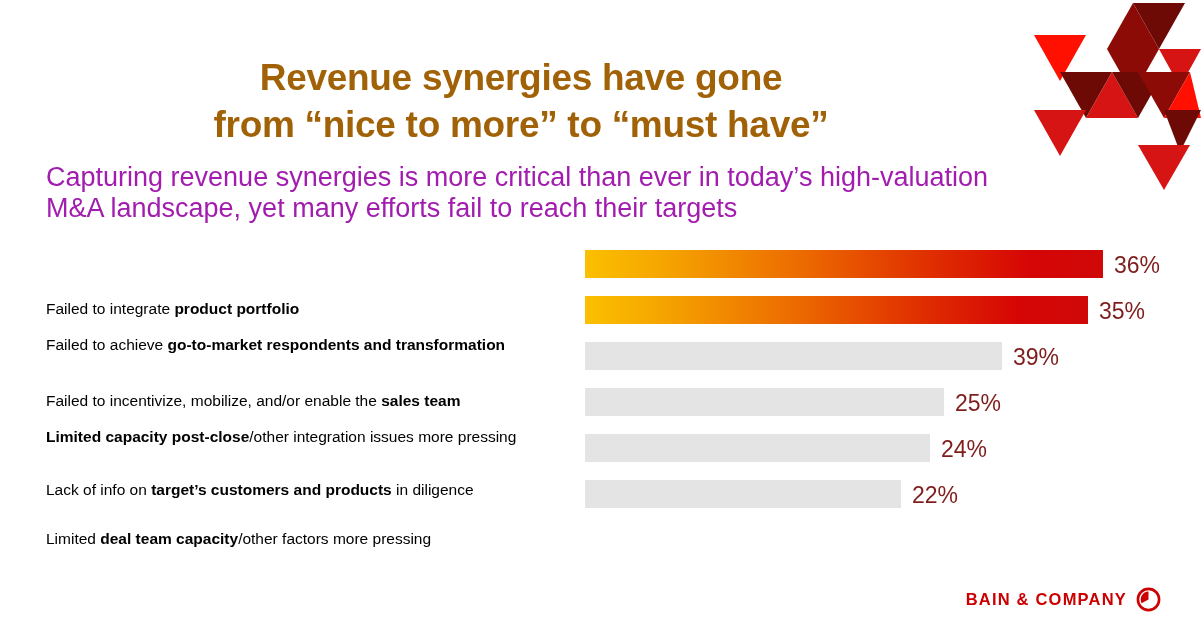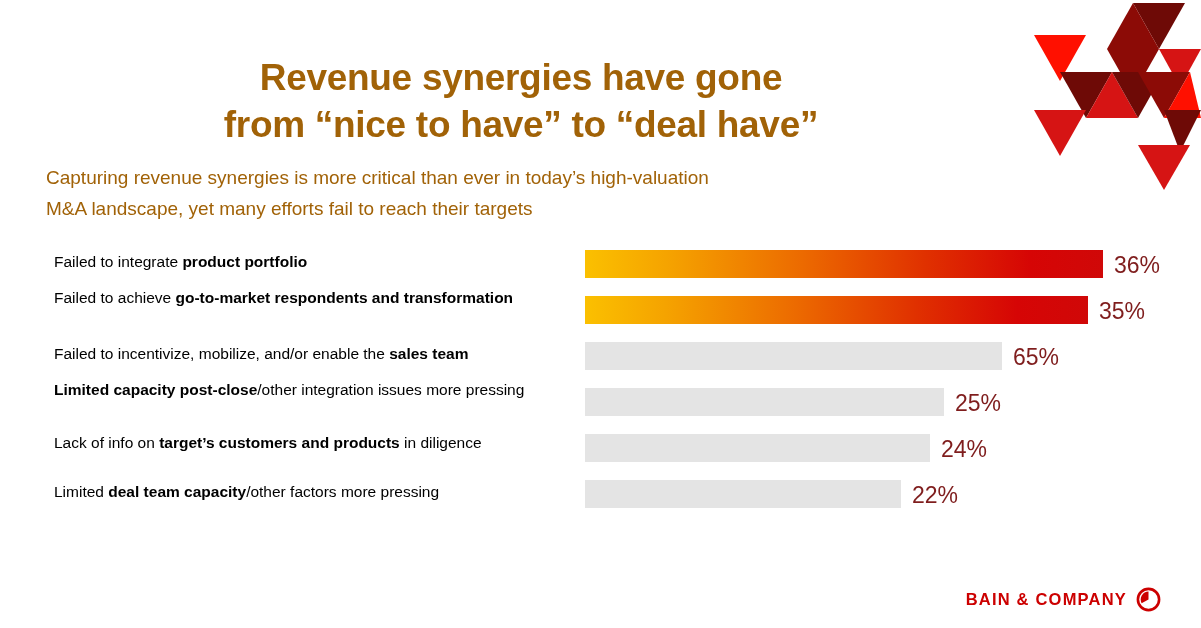--- a/index.html
+++ b/index.html
@@ -29,25 +29,25 @@
   .title{
     font-size:37px;
     font-weight:bold;
     line-height:47px;
     letter-spacing:-0.3px;
     margin:12px;
     color:#a16207;
     text-align:center;
   }
   .subtitle{
-    font-size:19px;
+    font-size:27px;
     font-weight:normal;
     line-height:31px;
     margin:14px 0 0 0;
-    color:#a16207;
+    color:#a21caf;
   }
 
   
   .chart{
     position:absolute;
     left:46px; top:246px;
     width:1120px;
   }
   .chart-header{
     font-size:17px;
@@ -59,25 +59,26 @@
   .chart-header .ch-note{ font-weight:normal; font-size:16.5px; }
 
   .rows{ position:relative; }
 
   .row{
     position:relative;
     height:46px;
   }
   .row-label{
     position:absolute;
-    left:8px;
+    left:0;
     width:528px;
     font-size:15.5px;
     line-height:19px;
     color:#000;
+    margin-top:47px;
   }
   
   .row-label.one-line{ top:6px; }
   .row-label.two-line{ top:-4px; }
   .row-label.two-line-low{ top:3px; }
 
   .row-label b{ font-weight:bold; }
 
   .bar-track{
     position:absolute;
@@ -144,21 +145,21 @@
     <polygon points="24,110 76,110 50,156" fill="#D61414"></polygon>
     <polygon points="154,110 191,110 170,152" fill="#6E0A06"></polygon>
 
     <polygon points="128,145 180,145 154,190" fill="#D61414"></polygon>
   </svg>
 </div>
 
 <div class="header">
   <h1 class="title">
     <span>Revenue synergies have gone</span><br>
-    <span>from “nice to have” to “deal have”</span>
+    <span>from “nice to more” to “must have”</span>
   </h1>
   <p class="subtitle">
     <span>Capturing revenue synergies is more critical than ever in today’s high-valuation</span><br>
     <span>M&amp;A landscape, yet many efforts fail to reach their targets</span>
   </p>
 </div>
 
 <div class="chart">
 
 
@@ -174,21 +175,21 @@
         <div class="row-label two-line"><span>Failed to achieve </span><b>go-to-market respondents and transformation</b></div>
         <div class="bar-track">
           <div class="bar hot" style="width: 503px;"></div>
           <div class="bar-value" style="left: 514px;">35%</div>
         </div>
       </div>
       <div class="row">
         <div class="row-label one-line"><span>Failed to incentivize, mobilize, and/or enable the </span><b>sales team</b></div>
         <div class="bar-track">
           <div class="bar gray" style="width: 417px;"></div>
-          <div class="bar-value" style="left: 428px;">65%</div>
+          <div class="bar-value" style="left: 428px;">39%</div>
         </div>
       </div>
       <div class="row">
         <div class="row-label two-line"><b>Limited capacity post-close</b><span>/other integration issues more pressing</span></div>
         <div class="bar-track">
           <div class="bar gray" style="width: 359px;"></div>
           <div class="bar-value" style="left: 370px;">25%</div>
         </div>
       </div>
       <div class="row">

